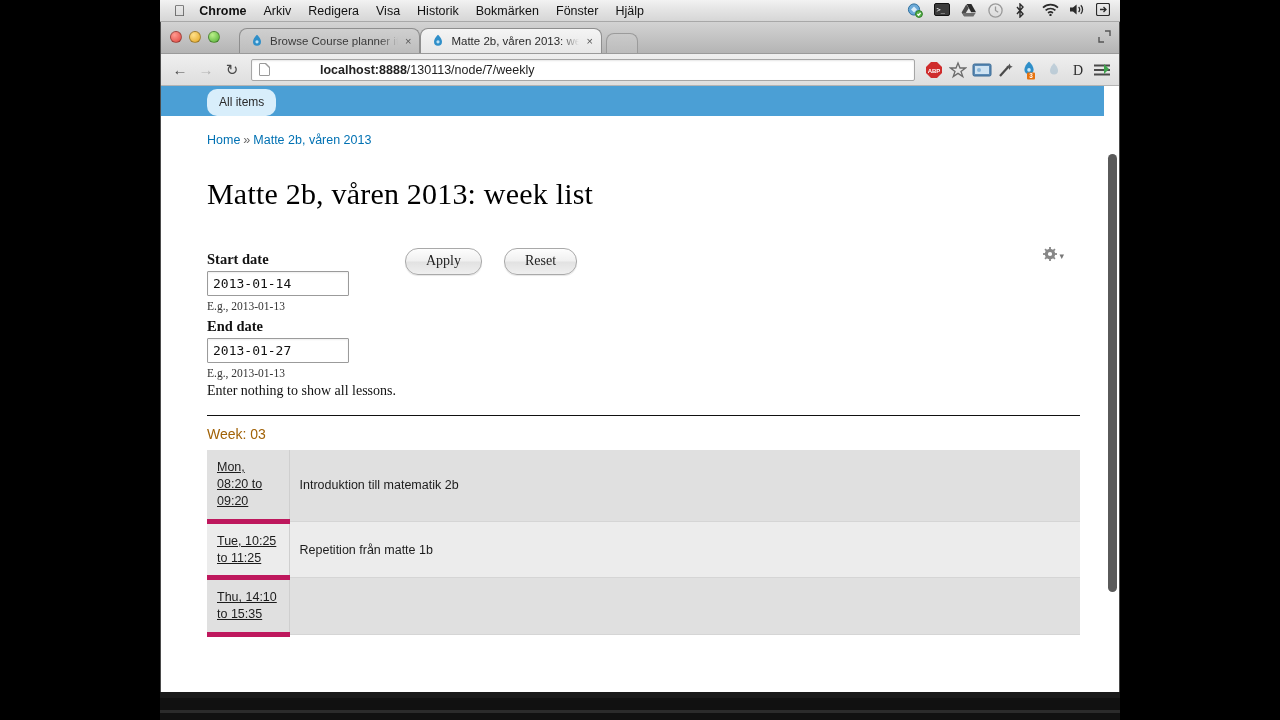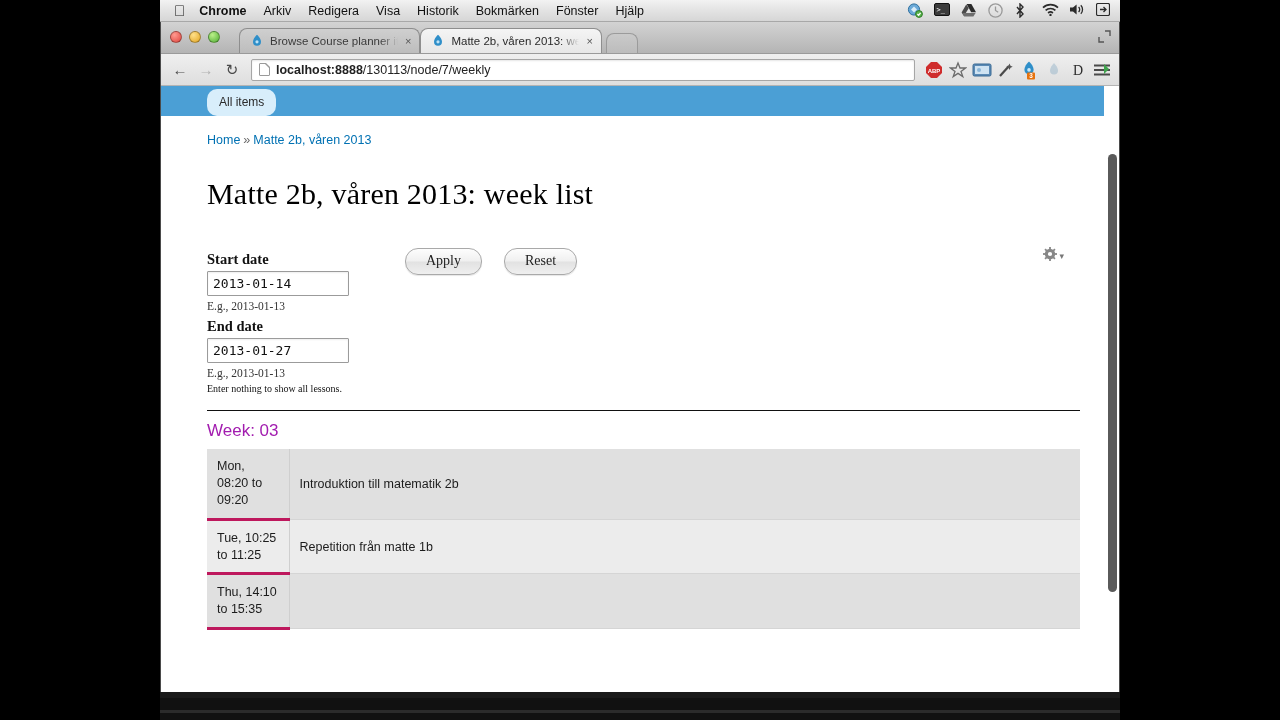--- a/index.html
+++ b/index.html
@@ -115,20 +115,21 @@
     width: 26px; height: 24px; display: flex; align-items: center; justify-content: center;
     font-size: 15px; color: #4a4a4a; cursor: pointer; flex: 0 0 26px;
   }
   .navbtn.dim { color: #b3b3b3; }
   #omnibox {
     flex: 1; height: 22px; margin: 0 6px;
     background: #fff; border: 1px solid #a6a6a6; border-radius: 2px;
     display: flex; align-items: center; padding: 0 4px;
     font-size: 12.5px; color: #222;
     box-shadow: inset 0 1px 2px rgba(0,0,0,.10);
+    gap: 44px;
   }
   #omnibox .pageicon {
     width: 11px; height: 13px; background: #fff;
     border: 1px solid #9a9a9a; border-radius: 1px;
     margin: 0 6px 0 3px; flex: 0 0 11px; position: relative;
   }
   #omnibox .pageicon:after {
     content:""; position:absolute; right:-1px; top:-1px;
     border-width: 0 4px 4px 0; border-style: solid;
     border-color: transparent #fff transparent transparent;
@@ -212,52 +213,52 @@
     font-size: 13px; color: #111; padding: 0 5px;
     border-radius: 1px;
     box-shadow: inset 0 1px 2px rgba(0,0,0,.07);
   }
   .hint {
     font-family: "Liberation Serif", "DejaVu Serif", serif;
     font-size: 11.5px; color: #333; margin: 4px 0 0 0;
   }
   .allnote {
     font-family: "Liberation Serif", "DejaVu Serif", serif;
-    font-size: 10px; color: #111; margin: 4px 0 0 0;
+    font-size: 14px; color: #111; margin: 4px 0 0 0;
   }
   #actions { position: absolute; left: 198px; top: 25px; display: flex; gap: 22px; }
   .pillbtn {
     border: 1px solid #a9a9a9; border-radius: 13px;
     background: linear-gradient(to bottom, #fdfdfd 0%, #f0f0f0 48%, #e2e2e2 52%, #efefef 100%);
     font-family: "Liberation Serif", "DejaVu Serif", serif;
     font-size: 14px; color: #222;
     padding: 4px 20px 5px 20px; cursor: pointer;
     box-shadow: 0 1px 1px rgba(0,0,0,.10);
   }
 
   hr.divider {
     border: none; border-top: 1px solid #111; margin: 16px 0 0 0; width: 873px;
   }
 
   h2.weekhdr {
-    font-size: 17px; font-weight: normal; color: #a21caf;
+    font-size: 14px; font-weight: normal; color: #a16207;
     margin: 10px 6px 8px 0;
   }
   table.weektable {
     border-collapse: collapse; width: 873px;
     font-size: 12.5px; color: #1c1c1c;
   }
   table.weektable td { padding: 9px 10px; vertical-align: middle; }
   table.weektable td.tcell {
     width: 82px; border-right: 1px solid #cfcfcf;
     line-height: 1.35;
   }
   table.weektable tr.odd td { background: #e0e0e0; }
   table.weektable tr.even td { background: #ececec; }
-  table.weektable tr td.tcell { border-bottom: 3px solid #be185d; }
+  table.weektable tr td.tcell { border-bottom: 5px solid #be185d; text-decoration: underline; }
   table.weektable tr td.dcell { border-bottom: 1px solid #d5d5d5; }
 
   
   #vscroll {
     position: absolute; right: 0; top: 0; width: 15px; height: 570px;
     background: #fff;
   }
   #vthumb {
     position: absolute; right: 2px; top: 68px;
     width: 9px; height: 438px; border-radius: 5px;

